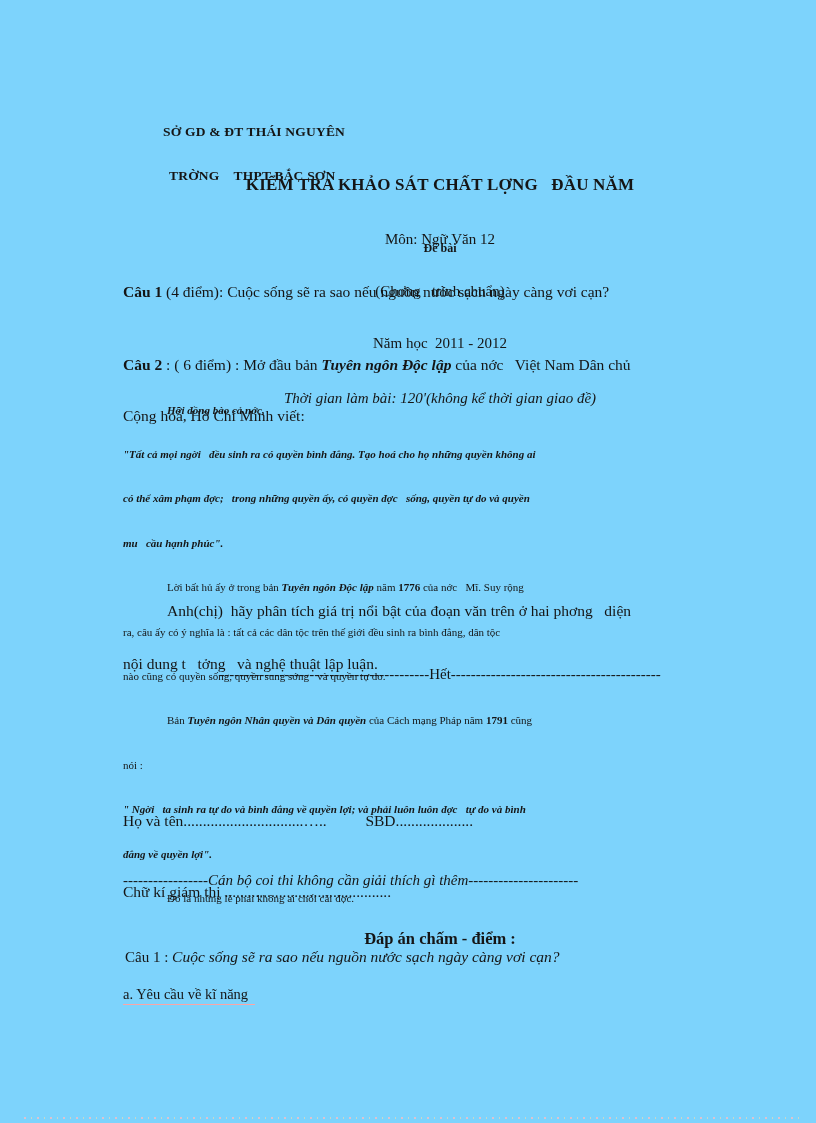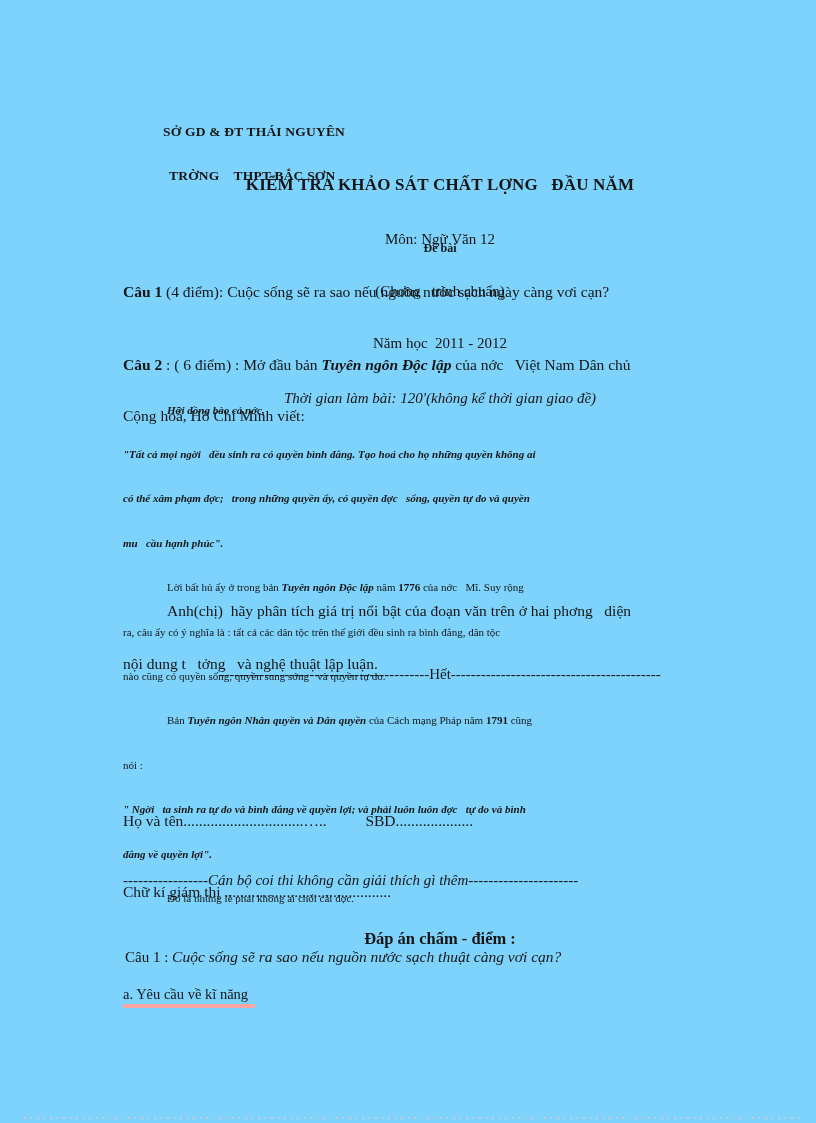--- a/index.html
+++ b/index.html
@@ -25,21 +25,21 @@
   .quoteblock .line{white-space:pre;}
   .ind{padding-left:44px;}
   .task{left:123px;top:567px;width:648px;font-size:15.5px;line-height:17.5px;}
   .het{left:123px;top:666px;width:634px;font-size:15px;}
   .fields{left:123px;top:762px;font-size:15.5px;line-height:23.5px;}
   .divider{left:123px;top:872px;font-size:15px;font-style:italic;}
   .dapan{left:123px;top:902px;width:634px;font-weight:bold;font-size:16.5px;margin-top:27px;}
   .ansq1{left:125px;top:948px;font-size:15px;}
   .ansq1 .qtxt{font-style:italic;font-size:15.5px;}
   .ansa{left:123px;top:986px;font-size:14.5px;}
-  .ansa .u{display:inline-block;border-bottom:4px solid #fca5a5;padding-bottom:1px;}
+  .ansa .u{display:inline-block;border-bottom:1px solid #fca5a5;padding-bottom:1px;}
   .bottomdots{position:absolute;left:24px;right:12px;top:1117px;height:2px;
     background:repeating-linear-gradient(90deg,#dcc3d0 0 2px,transparent 2px 7px,#c9d6c9 7px 8px,transparent 8px 13px);}
 </style>
 </head>
 <body>
 
 <div class="page">
 
   <div class="abs org">
     <div class="l1">SỞ GD &amp; ĐT THÁI NGUYÊN</div>
@@ -87,19 +87,19 @@
 
   <div class="abs fields">
     <div class="line">Họ và tên...............................…..          SBD....................</div>
     <div class="line">Chữ kí giám thị ...........................................</div>
   </div>
 
   <div class="abs divider">-----------------Cán bộ coi thi không cần giải thích gì thêm----------------------</div>
 
   <div class="abs dapan center">Đáp án chấm - điểm :</div>
 
-  <div class="abs ansq1"><span>Câu 1 : </span><span class="qtxt">Cuộc sống sẽ ra sao nếu nguồn nước sạch thuật càng vơi cạn?</span></div>
+  <div class="abs ansq1"><span>Câu 1 : </span><span class="qtxt">Cuộc sống sẽ ra sao nếu nguồn nước sạch ngày càng vơi cạn?</span></div>
 
   <div class="abs ansa"><span class="u">a. Yêu cầu về kĩ năng  </span></div>
 
   <div class="bottomdots"></div>
 
 </div>
 
 </body></html>

